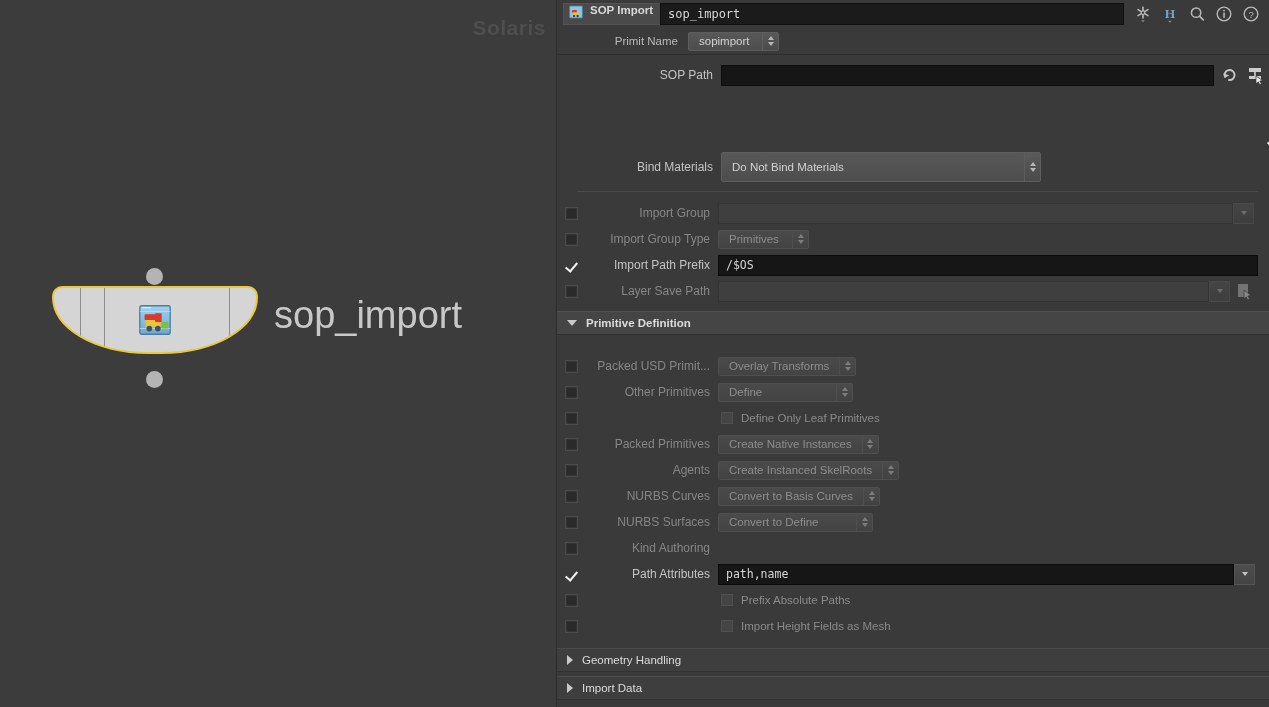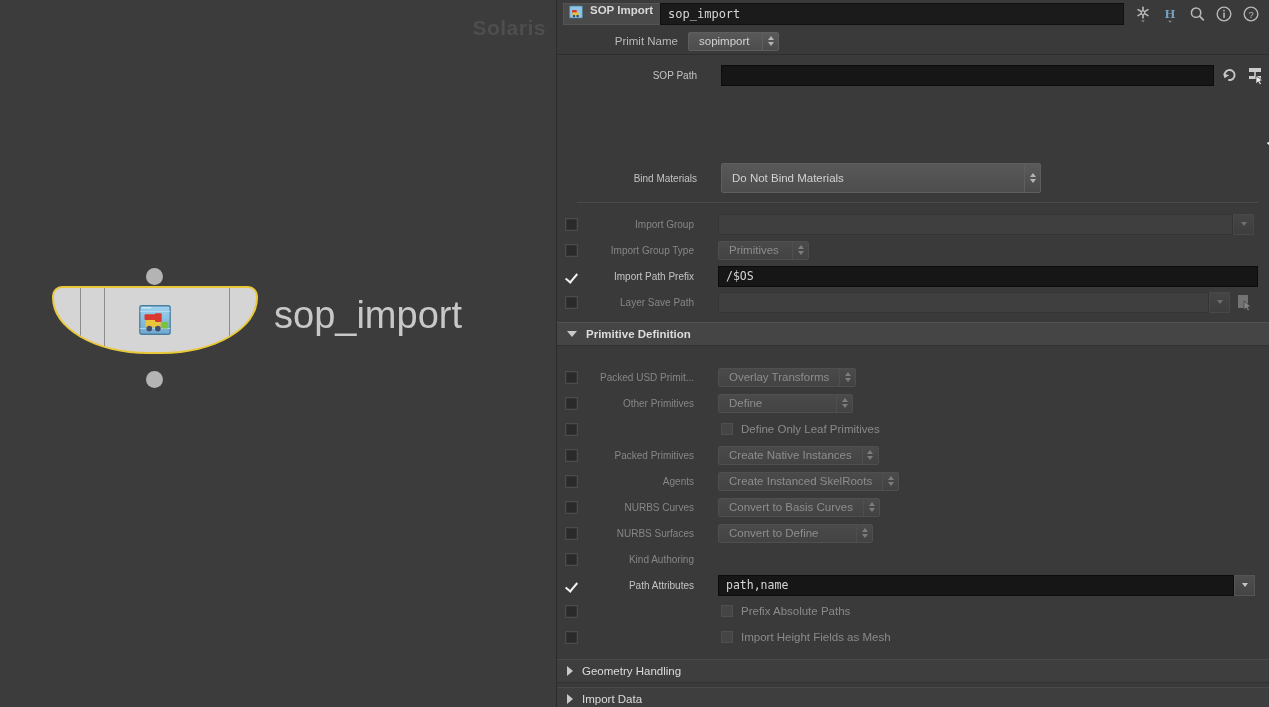--- a/index.html
+++ b/index.html
@@ -145,22 +145,22 @@
   }
   .toggle.checked { background: transparent; border-color: transparent; box-shadow: none; }
   .toggle.checked::after {
     content: "";
     position: absolute; left: 2px; top: 0px;
     width: 5px; height: 10px;
     border: solid #f2f2f2; border-width: 0 2.4px 2.4px 0;
     transform: rotate(40deg);
   }
   .plabel {
-    width: 128px; flex: none; text-align: right; padding-right: 24px;
-    font-size: 10px; color: #c3c3c3; box-sizing: border-box;
+    width: 128px; flex: none; text-align: right; padding-right: 8px;
+    font-size: 12px; color: #c3c3c3; box-sizing: border-box;
     white-space: nowrap; overflow: hidden;
   }
   .plabel.dim { color: #868686; }
   .plabel.notoggle { width: 148px; }
 
   .field {
     height: 21px; background: #161616;
     border: 1px solid #0c0c0c; box-sizing: border-box;
     display: flex; align-items: center; padding-left: 7px;
     font-family: "DejaVu Sans Mono", monospace;
@@ -344,21 +344,21 @@
     <div class="prow" style="padding-left:716px; min-height:21px">
       
     </div>
     <div class="prow" style="padding-left:710px; min-height:21px">
       <div class="inline-check">
         <span class="toggle checked" style="margin-right:1px"></span>
 
       </div>
     </div>
 
-    <div class="prow" style="margin-top:12px">
+    <div class="prow" style="margin-top:1px">
       <div class="plabel notoggle" style="width:156px">Bind Materials</div>
       <div class="menu-btn" style="width:320px; height:30px">
         <div class="mtext" style="flex:1">Do Not Bind Materials</div>
         <div class="mspin">
           <span class="tri-up"></span>
           <span class="tri-dn"></span>
         </div>
       </div>
     </div>
 

